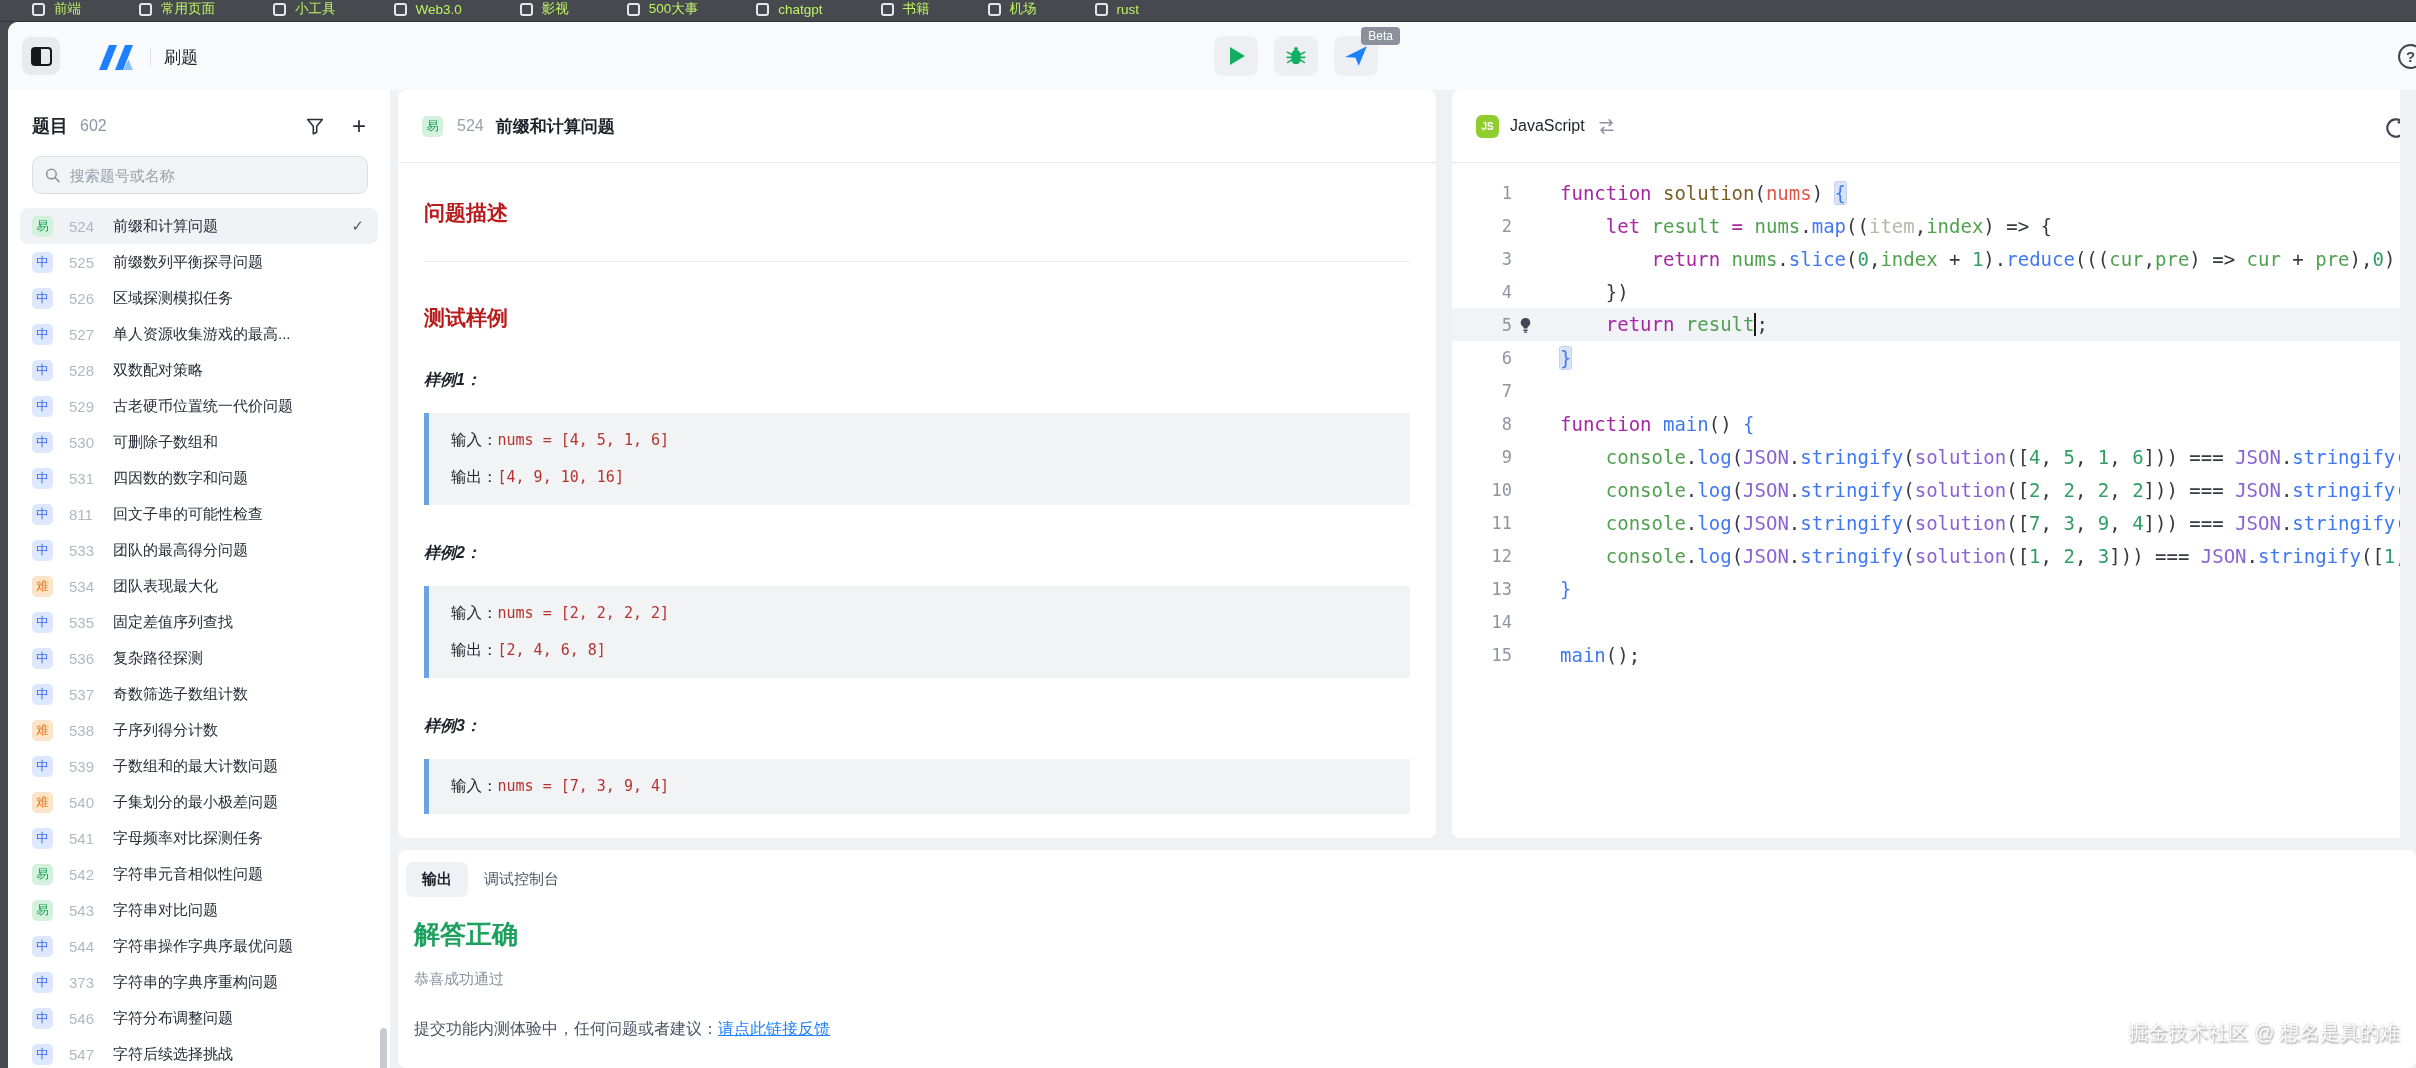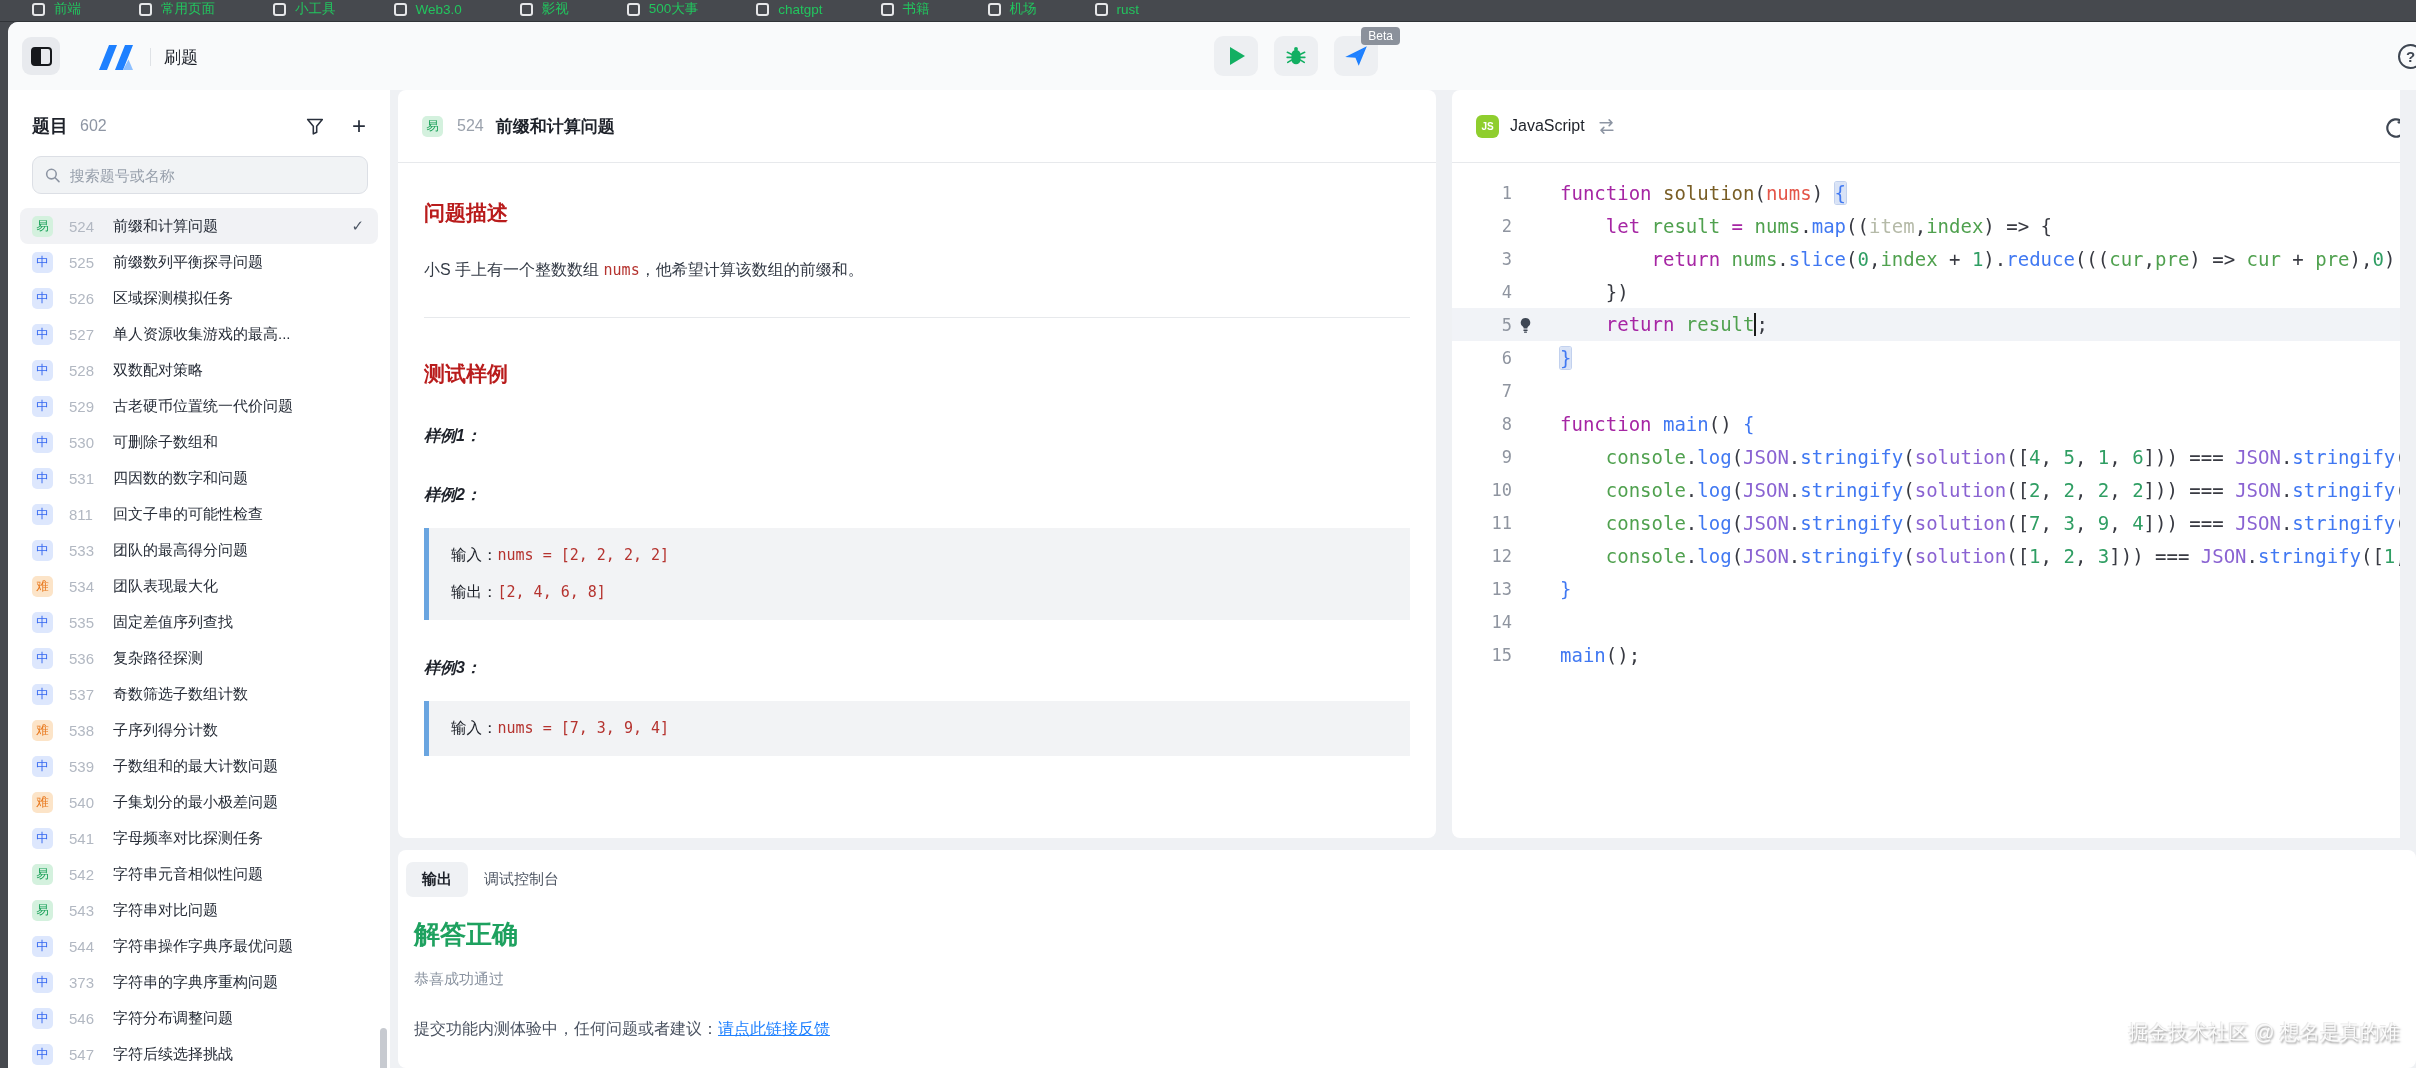--- a/index.html
+++ b/index.html
@@ -6,21 +6,21 @@
   html,body { width:2416px; height:1068px; overflow:hidden; background:#46494e;
     font-family:"Liberation Sans", sans-serif; }
 
   
   .topbar { position:absolute; left:0; top:0; width:2416px; height:22px;
     background:#46494e; border-bottom:1px solid #303337; overflow:hidden; z-index:5; }
   .bm-list { display:flex; align-items:center; gap:58px; height:34px; padding-left:32px;
     transform:translateY(-8px); }
   .bm-item { display:flex; align-items:center; gap:9px; white-space:nowrap; }
   .bm-ico { width:13px; height:13px; border:2px solid #e6e7e9; border-radius:3px; flex:0 0 auto; }
-  .bm-label { color:#22c55e; font-size:13.5px; }
+  .bm-label { color:#bef264; font-size:13.5px; }
 
   
   .app { position:absolute; left:8px; top:22px; right:0; bottom:0;
     background:#eff1f4; border-top-left-radius:10px; overflow:hidden; }
 
   
   .header { position:absolute; left:0; top:0; right:0; height:68px; background:#f9fafb; }
   .toggle-btn { position:absolute; left:14px; top:15px; width:38px; height:38px;
     background:#e8eaee; border-radius:9px; display:flex; align-items:center; justify-content:center; }
   .pnl-ico { width:21px; height:19px; border:2.5px solid #16181c; border-radius:4px; position:relative; }
@@ -353,25 +353,28 @@
   </div>
 
   <div class="panel-problem">
     <div class="pp-head">
       <span class="diff-badge" id="pp-badge" style="background: rgb(212, 241, 222); color: rgb(24, 160, 88);">易</span>
       <span class="pp-num">524</span>
       <span class="pp-title">前缀和计算问题</span>
     </div>
     <div class="pp-body">
       <div class="h2">问题描述</div>
-      <p class="desc-p"><span>小S 手上有一个整数数组 </span><span class="code-red">nums</span><span>，他希望计算该数组的前缀和。</span></p>
       <hr class="hr">
       <div class="h2 h2-samples">测试样例</div>
       <div id="samples">
           <div class="sample-label">样例1：</div>
+          <div class="sample-block">
+            <div class="sample-line"><span>输入：</span><span class="code-red">nums = [4, 5, 1, 6]</span></div>
+            <div class="sample-line"><span>输出：</span><span class="code-red">[4, 9, 10, 16]</span></div>
+          </div>
           <div class="sample-label">样例2：</div>
           <div class="sample-block">
             <div class="sample-line"><span>输入：</span><span class="code-red">nums = [2, 2, 2, 2]</span></div>
             <div class="sample-line"><span>输出：</span><span class="code-red">[2, 4, 6, 8]</span></div>
           </div>
           <div class="sample-label">样例3：</div>
           <div class="sample-block">
             <div class="sample-line"><span>输入：</span><span class="code-red">nums = [7, 3, 9, 4]</span></div>
           </div>
         </div>

